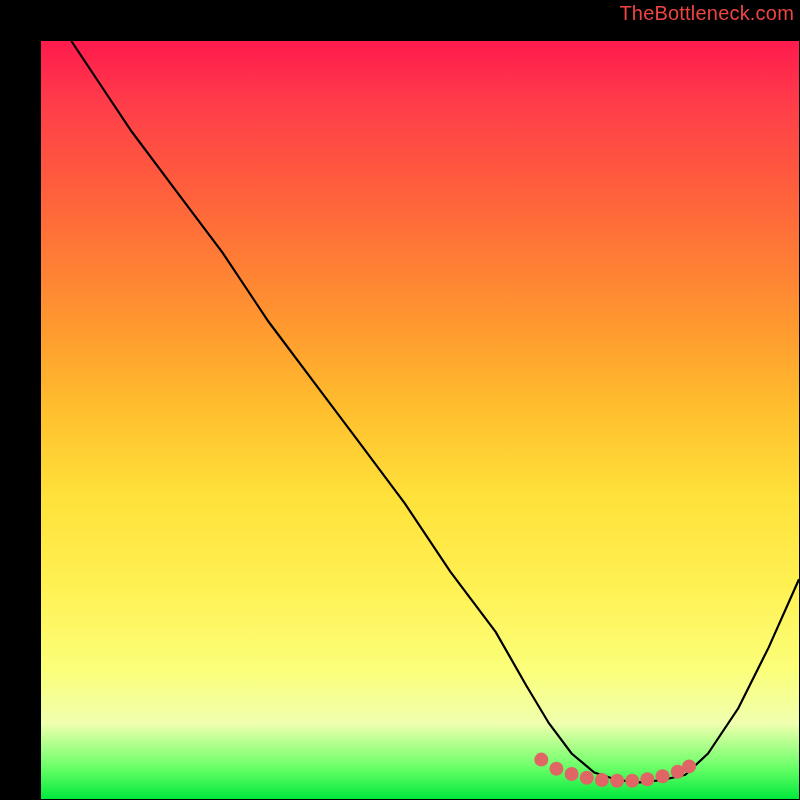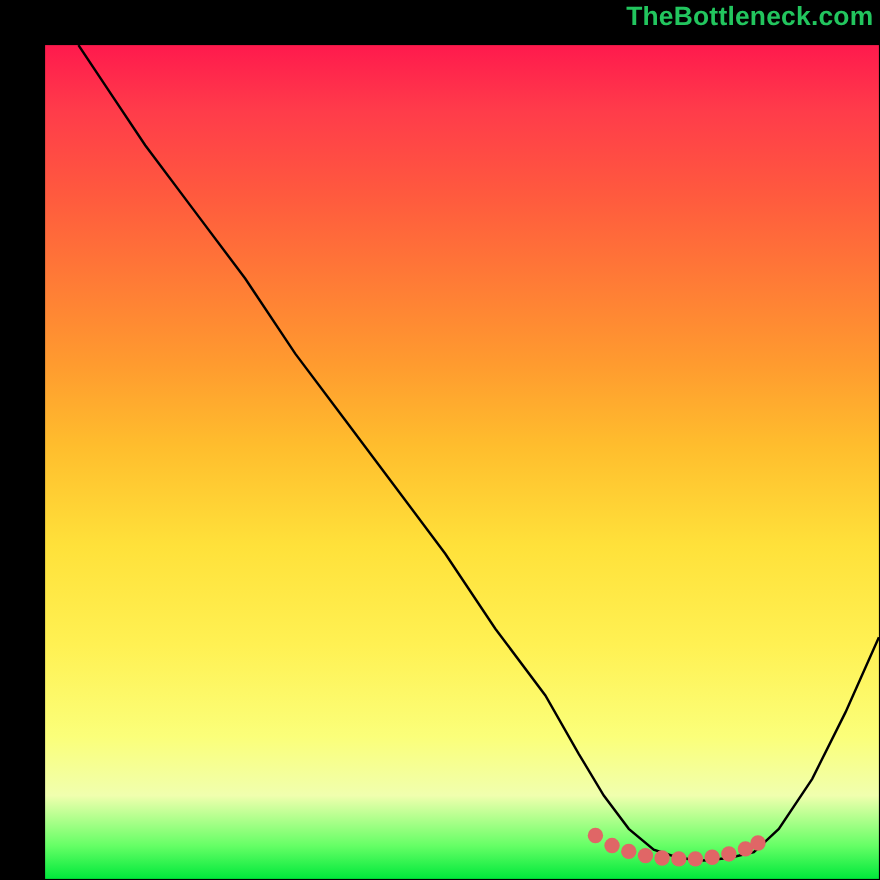--- a/index.html
+++ b/index.html
@@ -48,23 +48,23 @@
   .lines-svg {
     position: absolute;
     inset: 0;
     width: 100%;
     height: 100%;
   }
   .watermark {
     position: absolute;
     top: 2px;
     right: 6px;
-    color: #22c55e;
-    font-size: 24px;
-    font-weight: 700;
+    color: #ef4444;
+    font-size: 20px;
+    font-weight: 400;
     letter-spacing: 0.2px;
     z-index: 5;
   }
 </style>
 </head>
 <body>
 
 <div class="watermark">TheBottleneck.com</div>
 
 <div class="frame">

